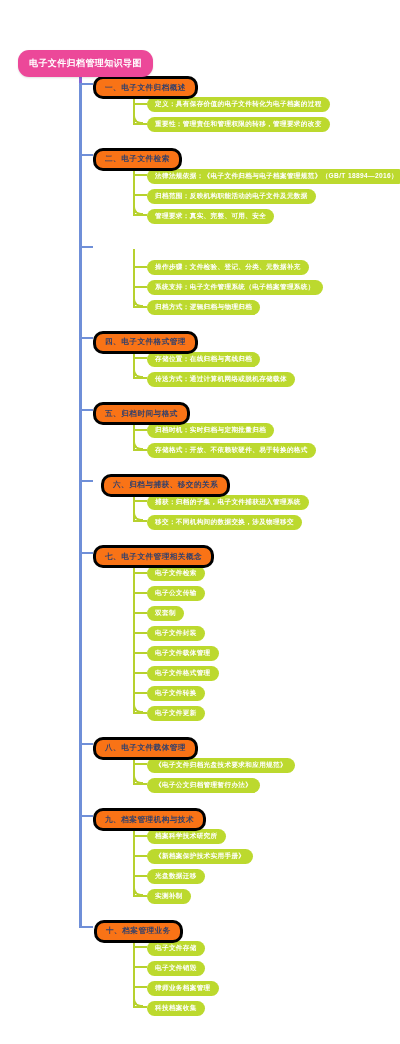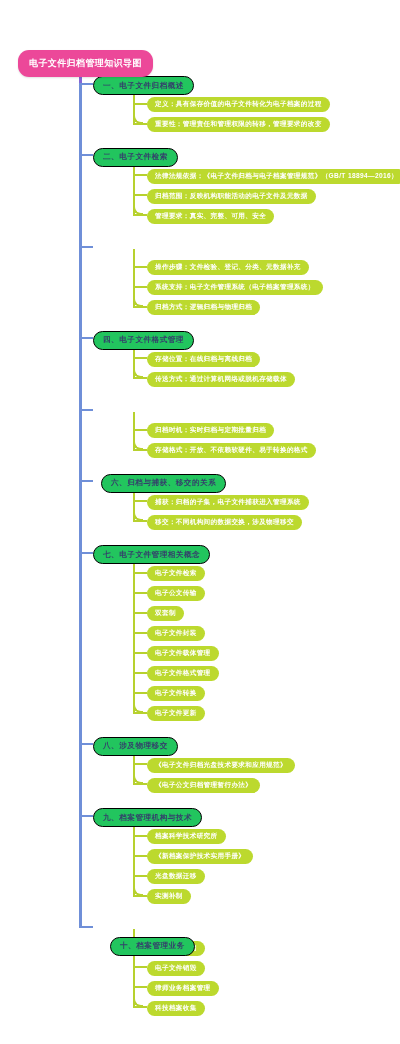--- a/index.html
+++ b/index.html
@@ -40,22 +40,22 @@
     position:absolute;
     left:79px;
     width:3px;
     background:#8466d6;
     z-index:1;
   }
 
   
   .branch{
     position:absolute;
-    background:#22c55e;
-    border:1px solid #000000;
+    background:#f97316;
+    border:3px solid #000000;
     color:#34416b;
     font-size:7.6px;
     font-weight:bold;
     letter-spacing:.5px;
     padding:3.5px 9px;
     border-radius:10px;
     white-space:nowrap;
     z-index:5;
   }
   .branch-conn{
@@ -133,20 +133,21 @@
     <div class="spine" style="left: 133px; top: 248.5px; height: 58.25px;"></div>
     <div class="twig" style="left: 133px; top: 248.5px; width: 1px;"></div>
     <div class="branch" style="left: 93px; top: 330.5px;">四、电子文件格式管理</div>
     <div class="branch-conn" style="left: 79px; top: 337px; width: 14px;"></div>
     <div class="leaf" style="left: 147px; top: 351.5px;">存储位置：在线归档与离线归档</div>
     <div class="twig" style="left: 133px; top: 357.25px; width: 14px;"></div>
     <div class="leaf" style="left: 147px; top: 371.5px;">传送方式：通过计算机网络或脱机存储载体</div>
     <div class="twig" style="left: 133px; top: 377.25px; width: 14px;"></div>
     <div class="spine" style="left: 133px; top: 340px; height: 38.25px;"></div>
     <div class="twig" style="left: 133px; top: 340px; width: 1px;"></div>
+    <div class="branch" style="left: 93px; top: 402px;">五、归档时间与格式</div>
     <div class="branch-conn" style="left: 79px; top: 408.5px; width: 14px;"></div>
     <div class="leaf" style="left: 147px; top: 423px;">归档时机：实时归档与定期批量归档</div>
     <div class="twig" style="left: 133px; top: 428.75px; width: 14px;"></div>
     <div class="leaf" style="left: 147px; top: 443px;">存储格式：开放、不依赖软硬件、易于转换的格式</div>
     <div class="twig" style="left: 133px; top: 448.75px; width: 14px;"></div>
     <div class="spine" style="left: 133px; top: 411.5px; height: 38.25px;"></div>
     <div class="twig" style="left: 133px; top: 411.5px; width: 1px;"></div>
     <div class="branch" style="left: 101px; top: 473.5px;">六、归档与捕获、移交的关系</div>
     <div class="branch-conn" style="left: 79px; top: 480px; width: 14px;"></div>
     <div class="leaf" style="left: 147px; top: 494.5px;">捕获：归档的子集，电子文件捕获进入管理系统</div>
@@ -168,41 +169,41 @@
     <div class="leaf" style="left: 147px; top: 646px;">电子文件载体管理</div>
     <div class="twig" style="left: 133px; top: 651.75px; width: 14px;"></div>
     <div class="leaf" style="left: 147px; top: 666px;">电子文件格式管理</div>
     <div class="twig" style="left: 133px; top: 671.75px; width: 14px;"></div>
     <div class="leaf" style="left: 147px; top: 686px;">电子文件转换</div>
     <div class="twig" style="left: 133px; top: 691.75px; width: 14px;"></div>
     <div class="leaf" style="left: 147px; top: 706px;">电子文件更新</div>
     <div class="twig" style="left: 133px; top: 711.75px; width: 14px;"></div>
     <div class="spine" style="left: 133px; top: 554.5px; height: 158.25px;"></div>
     <div class="twig" style="left: 133px; top: 554.5px; width: 1px;"></div>
-    <div class="branch" style="left: 93px; top: 736.5px;">八、涉及物理移交</div>
+    <div class="branch" style="left: 93px; top: 736.5px;">八、电子文件载体管理</div>
     <div class="branch-conn" style="left: 79px; top: 743px; width: 14px;"></div>
     <div class="leaf" style="left: 147px; top: 757.5px;">《电子文件归档光盘技术要求和应用规范》</div>
     <div class="twig" style="left: 133px; top: 763.25px; width: 14px;"></div>
     <div class="leaf" style="left: 147px; top: 777.5px;">《电子公文归档管理暂行办法》</div>
     <div class="twig" style="left: 133px; top: 783.25px; width: 14px;"></div>
     <div class="spine" style="left: 133px; top: 746px; height: 38.25px;"></div>
     <div class="twig" style="left: 133px; top: 746px; width: 1px;"></div>
     <div class="branch" style="left: 93px; top: 808px;">九、档案管理机构与技术</div>
     <div class="branch-conn" style="left: 79px; top: 814.5px; width: 14px;"></div>
     <div class="leaf" style="left: 147px; top: 829px;">档案科学技术研究所</div>
     <div class="twig" style="left: 133px; top: 834.75px; width: 14px;"></div>
     <div class="leaf" style="left: 147px; top: 849px;">《新档案保护技术实用手册》</div>
     <div class="twig" style="left: 133px; top: 854.75px; width: 14px;"></div>
     <div class="leaf" style="left: 147px; top: 869px;">光盘数据迁移</div>
     <div class="twig" style="left: 133px; top: 874.75px; width: 14px;"></div>
     <div class="leaf" style="left: 147px; top: 889px;">实测补制</div>
     <div class="twig" style="left: 133px; top: 894.75px; width: 14px;"></div>
     <div class="spine" style="left: 133px; top: 817.5px; height: 78.25px;"></div>
     <div class="twig" style="left: 133px; top: 817.5px; width: 1px;"></div>
-    <div class="branch" style="left: 110px; top: 919.5px; margin-top: 17px;">十、档案管理业务</div>
+    <div class="branch" style="left: 94px; top: 919.5px;">十、档案管理业务</div>
     <div class="branch-conn" style="left: 79px; top: 926px; width: 14px;"></div>
     <div class="leaf" style="left: 147px; top: 940.5px;">电子文件存储</div>
     <div class="twig" style="left: 133px; top: 946.25px; width: 14px;"></div>
     <div class="leaf" style="left: 147px; top: 960.5px;">电子文件销毁</div>
     <div class="twig" style="left: 133px; top: 966.25px; width: 14px;"></div>
     <div class="leaf" style="left: 147px; top: 980.5px;">律师业务档案管理</div>
     <div class="twig" style="left: 133px; top: 986.25px; width: 14px;"></div>
     <div class="leaf" style="left: 147px; top: 1000.5px;">科技档案收集</div>
     <div class="twig" style="left: 133px; top: 1006.25px; width: 14px;"></div>
     <div class="spine" style="left: 133px; top: 929px; height: 78.25px;"></div>

